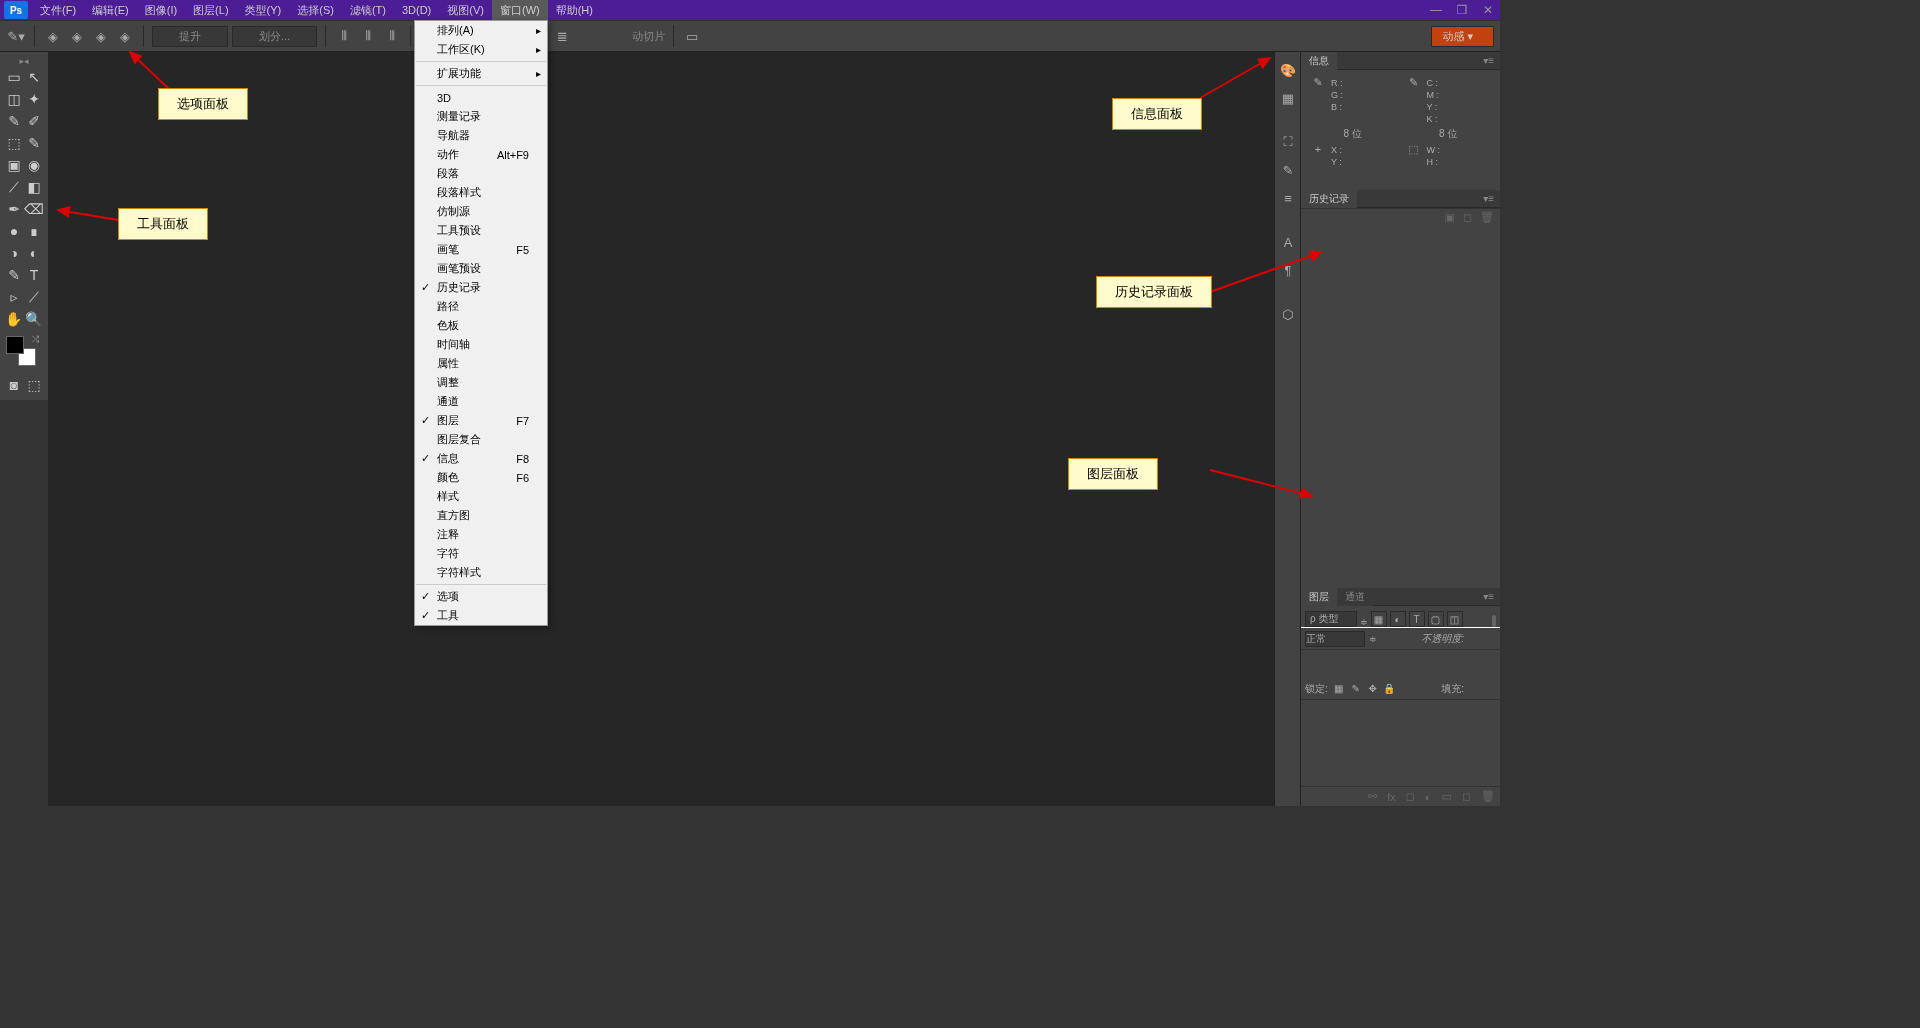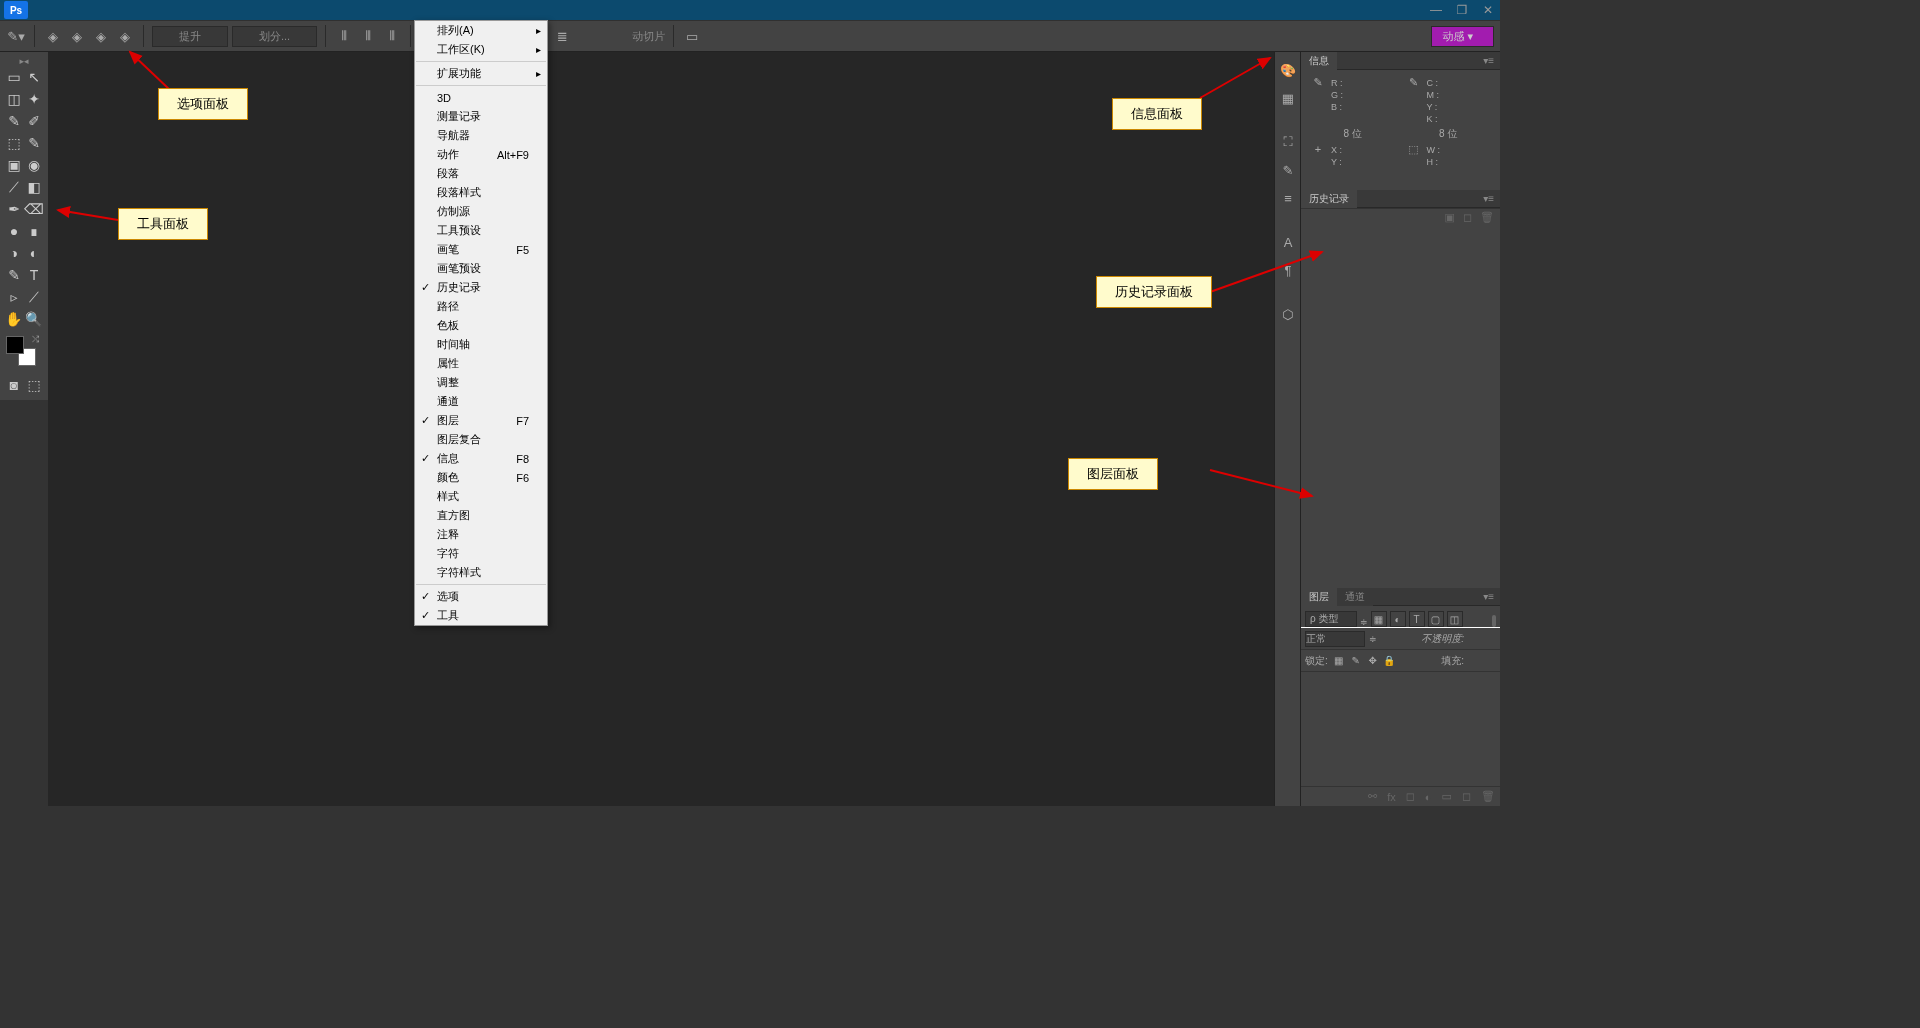--- a/index.html
+++ b/index.html
@@ -1,31 +1,31 @@
 <!DOCTYPE html>
 <html><head>
 <meta charset="utf-8">
 <style>
 * { margin: 0; padding: 0; box-sizing: border-box; font-family: "Microsoft YaHei", sans-serif; }
 body { background: #333333; width: 1500px; height: 806px; overflow: hidden; position: relative; }
 
 
-.menubar { background: #0c4a6e; height: 20px; display: flex; align-items: center; font-size: 11px; color: #ccc; position: relative; }
+.menubar { background: #4c1d95; height: 20px; display: flex; align-items: center; font-size: 11px; color: #ccc; position: relative; }
 .ps-icon { width: 24px; height: 18px; background: #1473e6; color: white; font-weight: bold; font-size: 10px; display: flex; align-items: center; justify-content: center; margin: 0 4px; border-radius: 2px; }
 .menu-item { padding: 0 8px; cursor: pointer; height: 20px; display: flex; align-items: center; }
 .menu-item.active { background: #5a5a5a; }
 .window-controls { position: absolute; right: 0; display: flex; gap: 2px; }
 .win-btn { width: 24px; height: 18px; display: flex; align-items: center; justify-content: center; color: #999; font-size: 12px; cursor: pointer; }
 
 
 .optionsbar { background: #434343; height: 32px; border-top: 1px solid #303030; border-bottom: 1px solid #222; display: flex; align-items: center; padding: 0 6px; gap: 4px; }
 .opt-icon { width: 20px; height: 20px; display: flex; align-items: center; justify-content: center; color: #aaa; font-size: 13px; cursor: pointer; }
 .opt-btn { background: #383838; border: 1px solid #2a2a2a; color: #888; padding: 2px 26px; font-size: 11px; cursor: pointer; }
 .opt-sep { width: 1px; height: 22px; background: #2a2a2a; margin: 0 4px; }
-.opt-dropdown { margin-left: auto; background: #a21caf; border: 1px solid #2a2a2a; color: #ccc; padding: 2px 20px 2px 10px; font-size: 11px; cursor: pointer; position: relative; text-align: right; }
+.opt-dropdown { margin-left: auto; background: #c2410c; border: 1px solid #2a2a2a; color: #ccc; padding: 2px 20px 2px 10px; font-size: 11px; cursor: pointer; position: relative; text-align: right; }
 
 
 .tools-panel { position: absolute; left: 0; top: 52px; width: 48px; background: #434343; padding: 4px; }
 .tool-row { display: flex; height: 22px; }
 .tool { width: 22px; height: 22px; display: flex; align-items: center; justify-content: center; color: #ccc; font-size: 14px; cursor: pointer; position: relative; }
 .color-swatches { margin-top: 4px; position: relative; height: 36px; }
 .swatch-fg { position: absolute; left: 2px; top: 2px; width: 18px; height: 18px; background: #000; border: 1px solid #666; }
 .swatch-bg { position: absolute; left: 14px; top: 14px; width: 18px; height: 18px; background: #fff; border: 1px solid #666; }
 .swap-icon { position: absolute; right: 2px; top: 0; width:10px; height:10px; color:#aaa; font-size:9px;}
 
@@ -56,21 +56,21 @@
 
 
 .layers-panel { height: 200px; background: #434343; }
 .layers-toolbar { height: 22px; display: flex; align-items: flex-end; padding: 0 4px; gap: 3px; font-size: 10px; color: #aaa; border-bottom:1px solid #ffffff;}
 .layers-search { background: #383838; border: 1px solid #2a2a2a; padding: 0 4px; font-size: 10px; color: #aaa; height: 16px; display: flex; align-items: center; width: 52px; cursor:pointer;}
 .filter-icon { width: 16px; height: 16px; display: flex; align-items: center; justify-content: center; border:1px solid #2a2a2a; cursor:pointer; font-size:10px;}
 .layers-row2 { height: 22px; display: flex; align-items: center; padding: 0 4px; font-size: 10px; color: #aaa; gap:4px; border-bottom:1px solid #333;}
 .blend-select { background: #383838; border: 1px solid #2a2a2a; padding: 0 0; height: 16px; display: flex; align-items: center; width: 60px; cursor:pointer;}
 .opacity-label { margin-left: auto; font-style: italic; }
 .opacity-val { width: 28px; }
-.layers-row3 { height: 22px; display: flex; align-items: center; padding: 0 4px; font-size: 10px; color: #aaa; gap:4px; border-bottom:1px solid #333;}
+.layers-row3 { height: 22px; display: flex; align-items: center; padding: 0 4px; font-size: 10px; color: #aaa; gap:4px; border-bottom:1px solid #333;margin-top:28px;}
 .lock-icons { display: flex; gap: 3px; }
 .lock-ic { width:14px; height:14px; display:flex; align-items:center; justify-content:center; cursor:pointer;}
 .layers-footer { position: absolute; bottom: 0; height: 20px; width:200px; border-top: 1px solid #333; display: flex; justify-content: flex-end; align-items: center; padding: 0 6px; gap: 10px; color:#666; font-size:11px;}
 
 
 .dropdown { position: absolute; left: 414px; top: 20px; width: 134px; background: #f0f0f0; border: 1px solid #999; box-shadow: 2px 2px 6px rgba(0,0,0,.4); font-size: 11px; color: #000; z-index: 100; }
 .dd-item { height: 19px; display: flex; align-items: center; padding: 0 8px 0 22px; cursor: pointer; position: relative; }
 .dd-arrow::after { content: '▸'; position: absolute; right: 6px; font-size: 10px; }
 .dd-check::before { content: '✓'; position: absolute; left: 6px; font-size: 11px; }
 .dd-sep { height: 1px; background: #ccc; margin: 2px 1px; }
@@ -80,20 +80,33 @@
 .annotation { position: absolute; background: #fffbcc; border: 1.5px solid #cc8800; color: #000; font-size: 13px; padding: 6px 18px; font-weight: 500; z-index: 50; }
 .arrow { position: absolute; z-index: 49; }
 .arrow-line { stroke: #dd0000; stroke-width: 2; fill: none; }
 .arrow-head { fill: #dd0000; }
 </style>
 </head>
 <body>
 
 <div class="menubar">
   <div class="ps-icon">Ps</div>
+  <div id="menu-items" style="display: flex;">
+      <div class="menu-item">文件(F)</div>
+      <div class="menu-item">编辑(E)</div>
+      <div class="menu-item">图像(I)</div>
+      <div class="menu-item">图层(L)</div>
+      <div class="menu-item">类型(Y)</div>
+      <div class="menu-item">选择(S)</div>
+      <div class="menu-item">滤镜(T)</div>
+      <div class="menu-item">3D(D)</div>
+      <div class="menu-item">视图(V)</div>
+      <div class="menu-item active">窗口(W)</div>
+      <div class="menu-item">帮助(H)</div>
+    </div>
   <div class="window-controls">
     <div class="win-btn">—</div>
     <div class="win-btn">❐</div>
     <div class="win-btn">✕</div>
   </div>
 </div>
 
 <div class="optionsbar">
   <div class="opt-icon">✎▾</div>
   <div class="opt-sep"></div>

